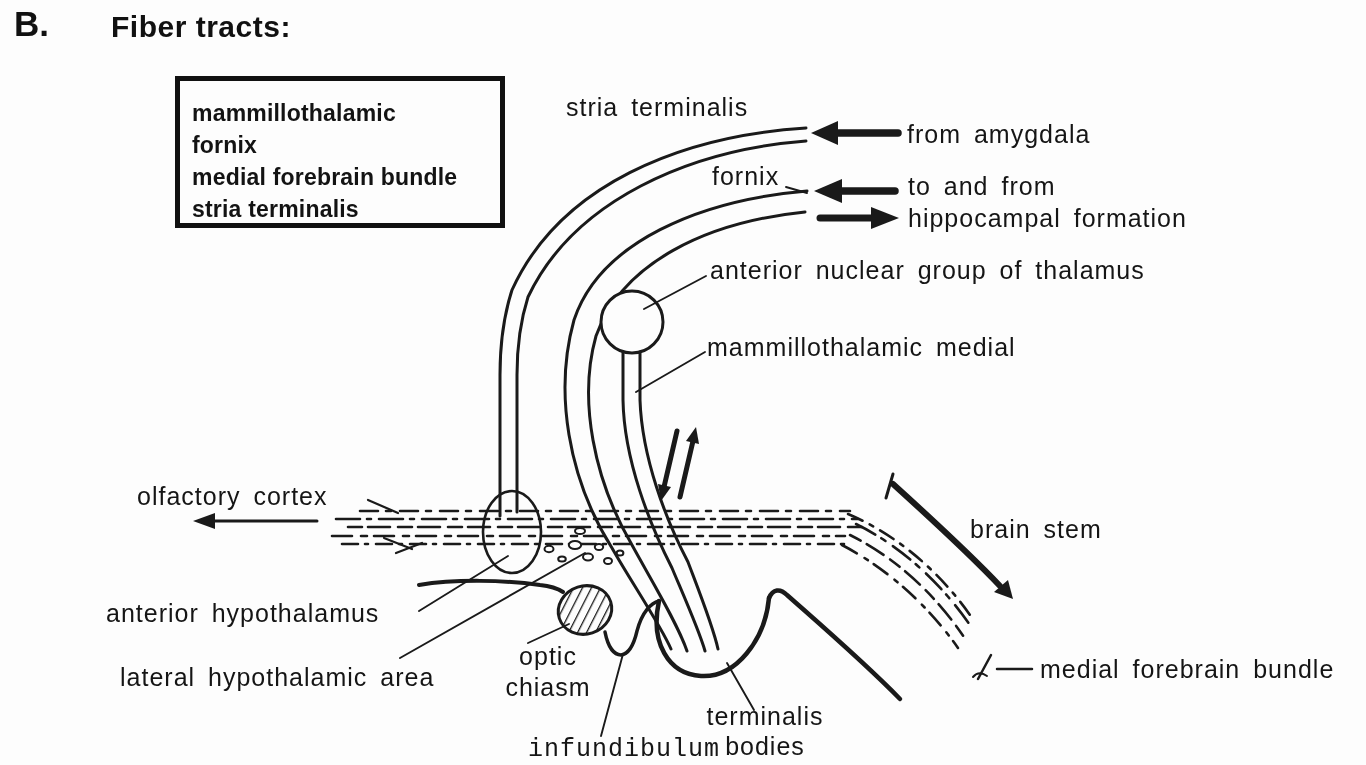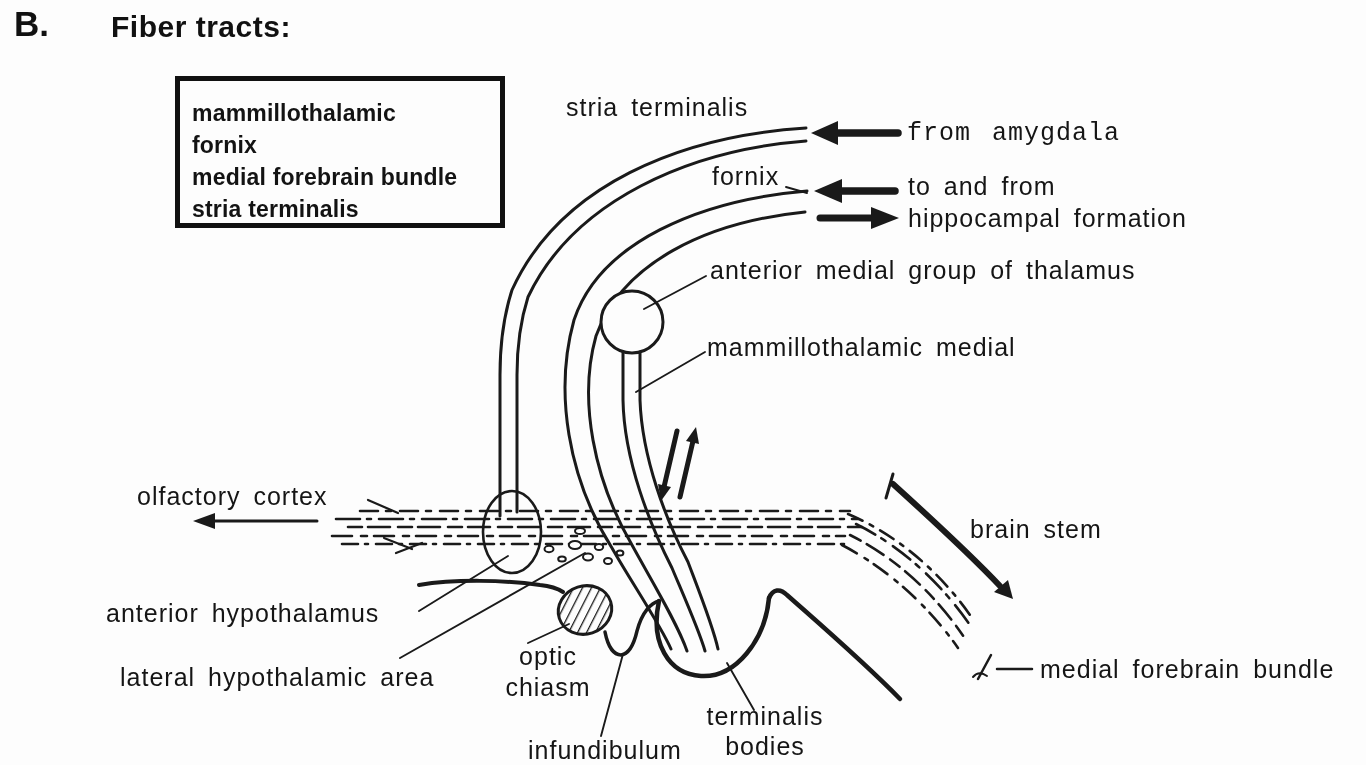--- a/index.html
+++ b/index.html
@@ -139,41 +139,41 @@
   <div id="title-text">Fiber tracts:</div>
 
   <div id="legend-box">
     <div class="legend-item">mammillothalamic</div>
     <div class="legend-item">fornix</div>
     <div class="legend-item">medial forebrain bundle</div>
     <div class="legend-item">stria terminalis</div>
   </div>
 
   <div class="lbl" style="left:566px;top:92px;">stria terminalis</div>
-  <div class="lbl" style="left:907px;top:119px;font-family:Liberation Mono, monospace;">from amygdala</div>
+  <div class="lbl" style="left:907px;top:119px;">from amygdala</div>
   <div class="lbl" style="left:712px;top:161px;">fornix</div>
 
   <div class="lbl two" style="left:908px;top:170px;">
     <div>to and from</div>
     <div>hippocampal formation</div>
   </div>
 
-  <div class="lbl" style="left:710px;top:255px;">anterior medial group of thalamus</div>
+  <div class="lbl" style="left:710px;top:255px;">anterior nuclear group of thalamus</div>
   <div class="lbl" style="left:707px;top:332px;">mammillothalamic medial</div>
   <div class="lbl" style="left:137px;top:481px;">olfactory cortex</div>
   <div class="lbl" style="left:970px;top:514px;">brain stem</div>
   <div class="lbl" style="left:100px;top:598px;margin-left:6px;">anterior hypothalamus</div>
   <div class="lbl" style="left:120px;top:662px;">lateral hypothalamic area</div>
 
   <div class="lbl two ctr" style="left:500px;top:641px;width:96px;line-height:31px;text-align:center;">
     <div>optic</div>
     <div>chiasm</div>
   </div>
 
-  <div class="lbl" style="left:528px;top:735px;">infundibulum</div>
+  <div class="lbl" style="left:528px;top:735px;font-family:Liberation Mono, monospace;">infundibulum</div>
 
   <div class="lbl two ctr" style="left:685px;top:701px;width:160px;line-height:30px;">
     <div>terminalis</div>
     <div>bodies</div>
   </div>
 
   <div class="lbl" style="left:1040px;top:654px;">medial forebrain bundle</div>
 
 </div>
 

